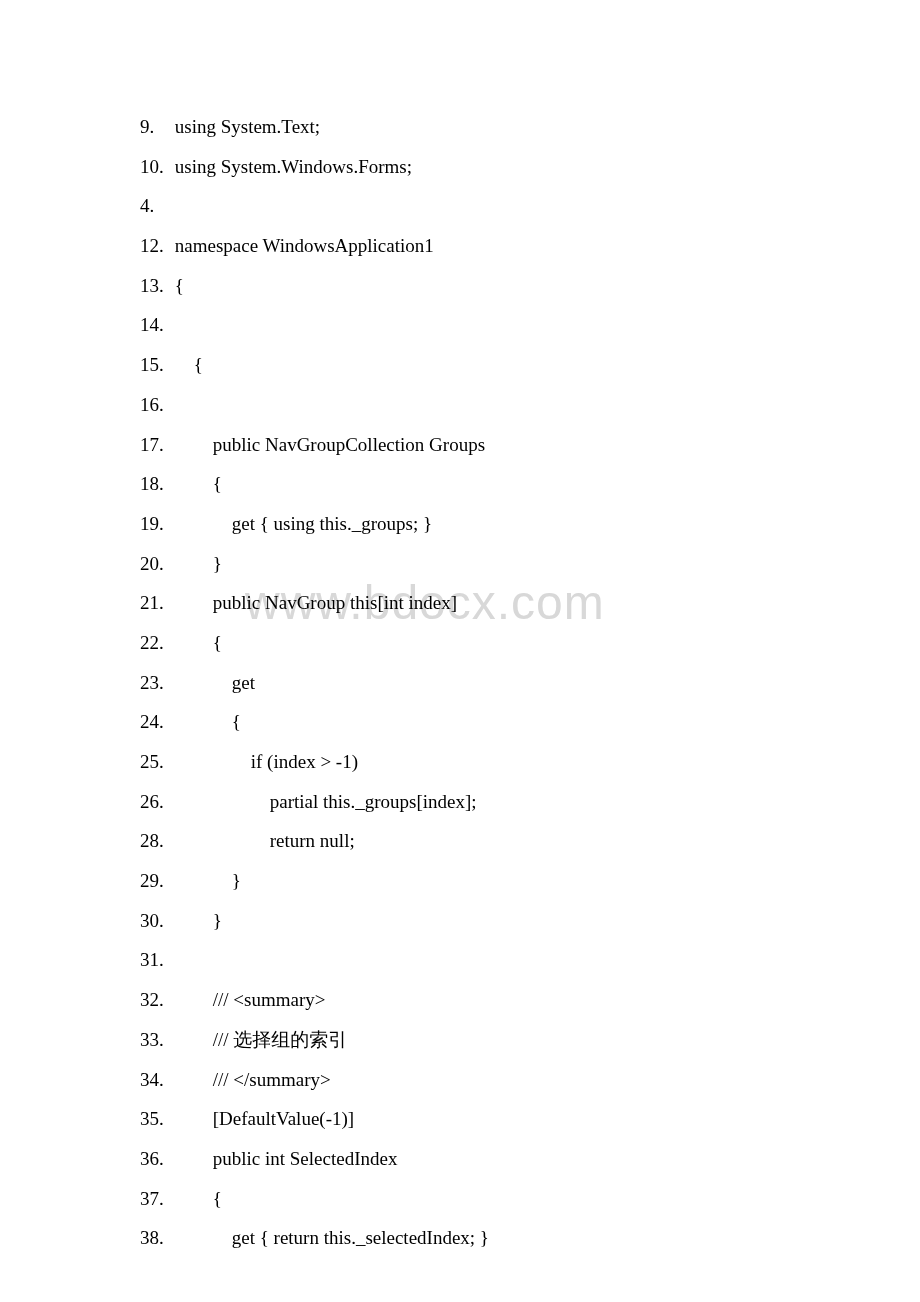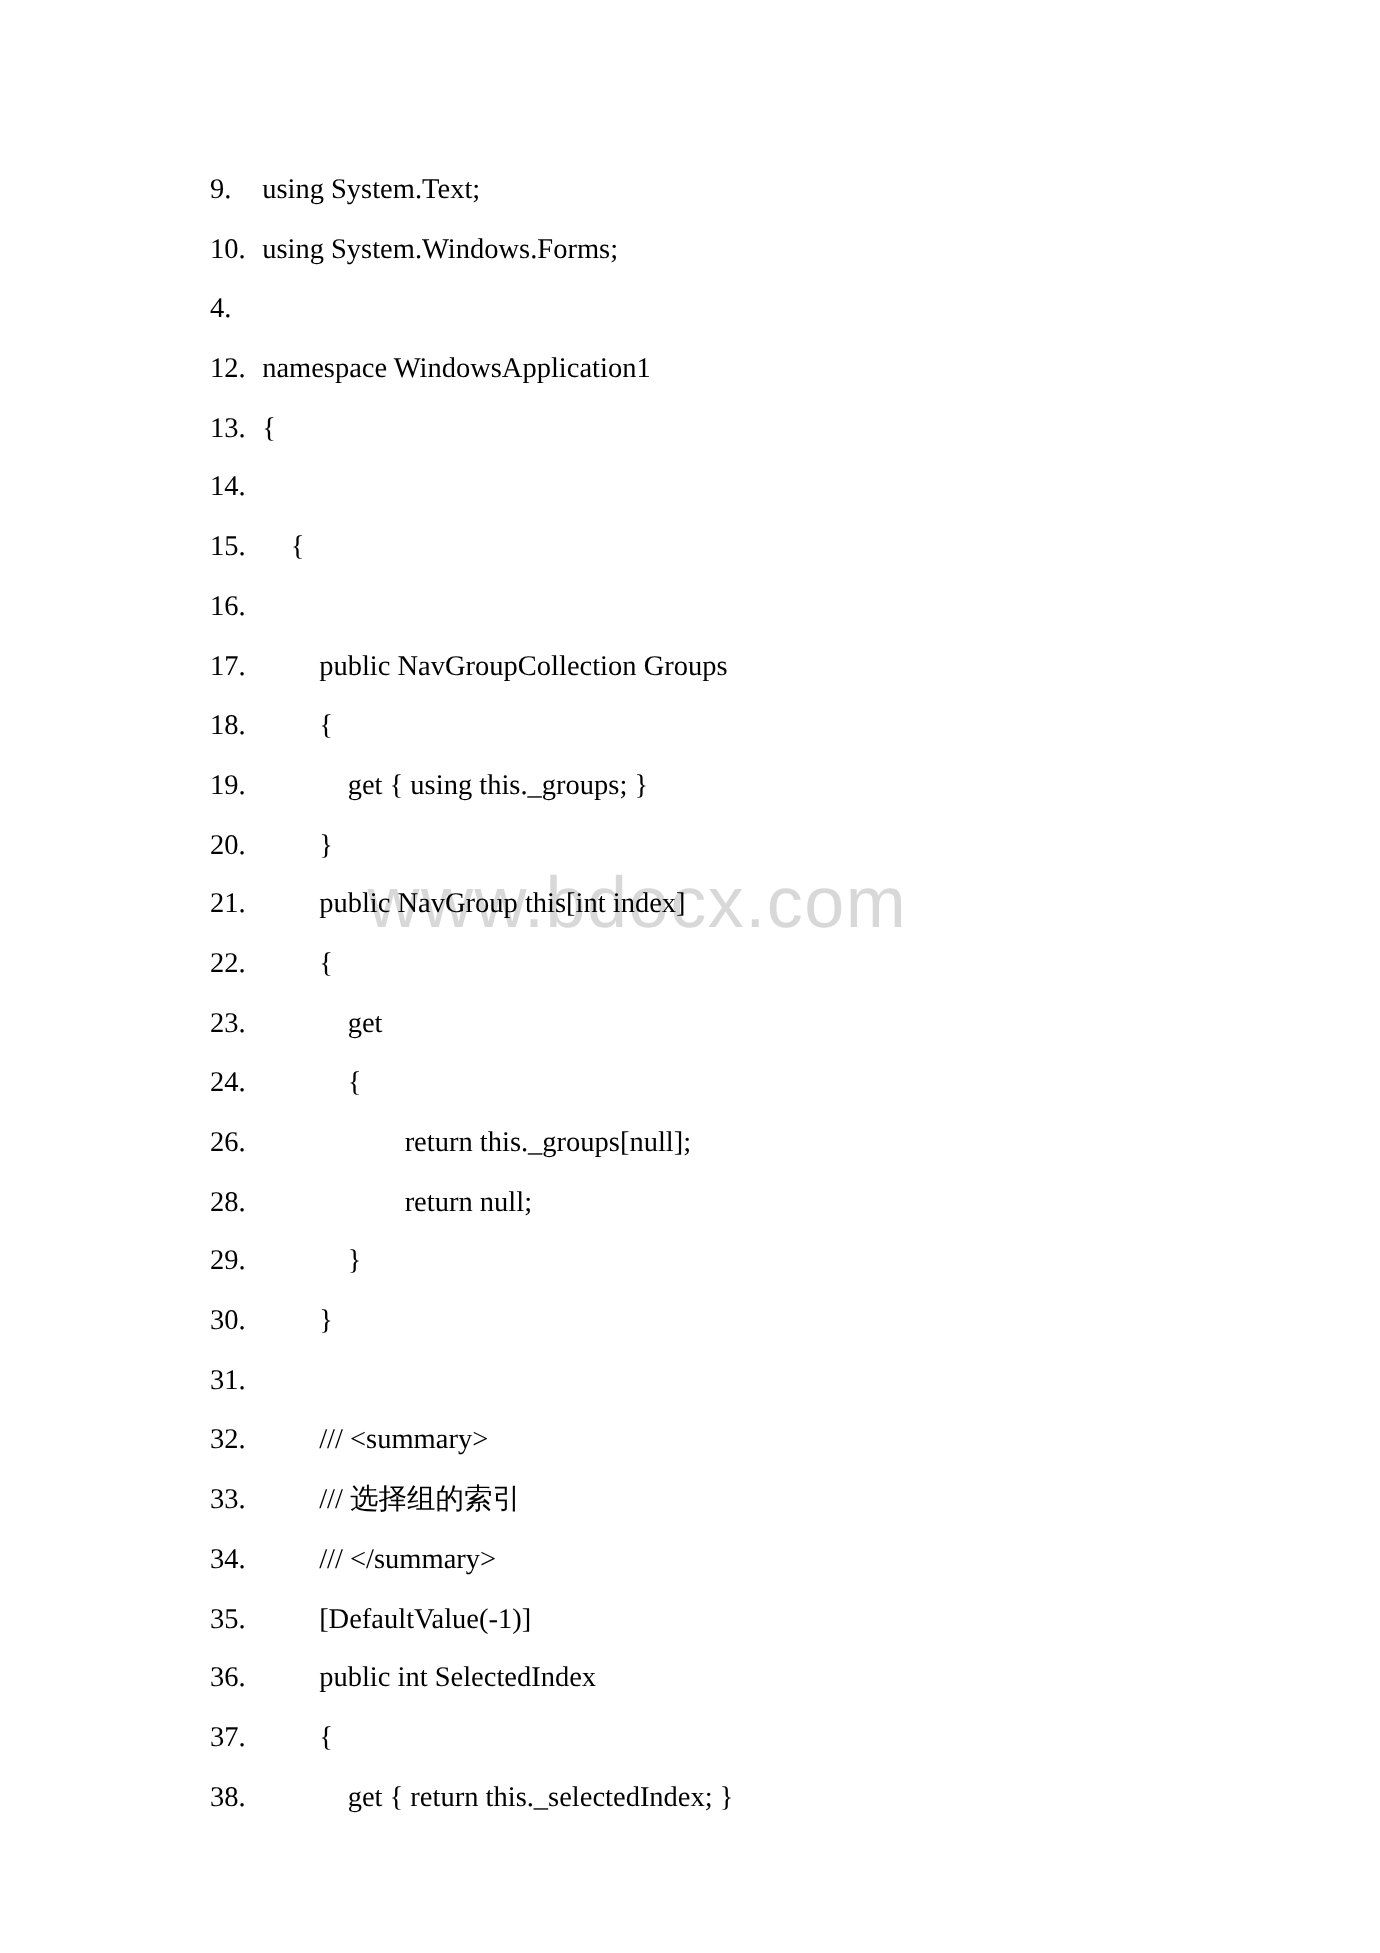--- a/index.html
+++ b/index.html
@@ -108,22 +108,26 @@
     </div>
   <div class="line">
       <span class="line-number">23.</span>
       <span class="code-text">             get</span>
     </div>
   <div class="line">
       <span class="line-number">24.</span>
       <span class="code-text">             {</span>
     </div>
   <div class="line">
+      <span class="line-number">25.</span>
+      <span class="code-text">                 if (index &gt; -1)</span>
+    </div>
+  <div class="line">
       <span class="line-number">26.</span>
-      <span class="code-text">                     return this._groups[null];</span>
+      <span class="code-text">                     partial this._groups[index];</span>
     </div>
   <div class="line">
       <span class="line-number">28.</span>
       <span class="code-text">                     return null;</span>
     </div>
   <div class="line">
       <span class="line-number">29.</span>
       <span class="code-text">             }</span>
     </div>
   <div class="line">

